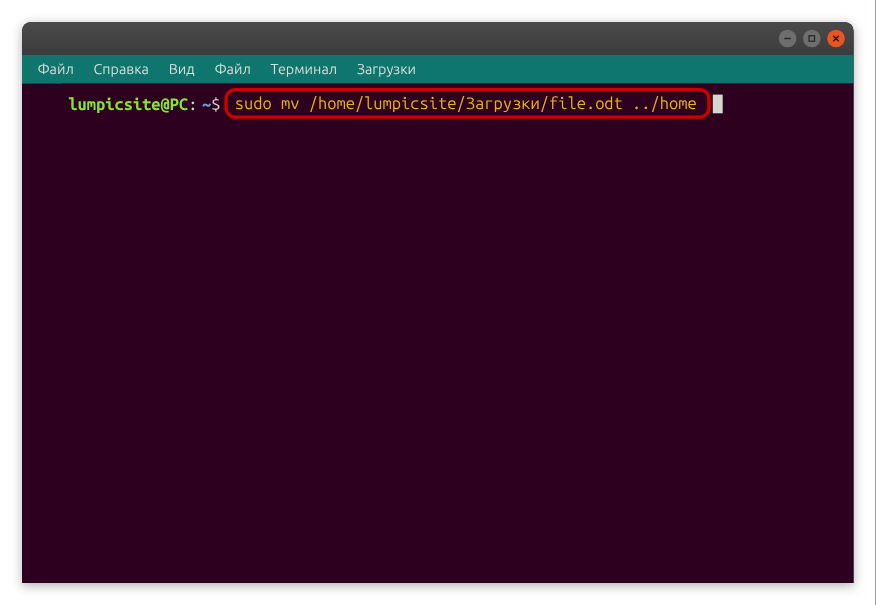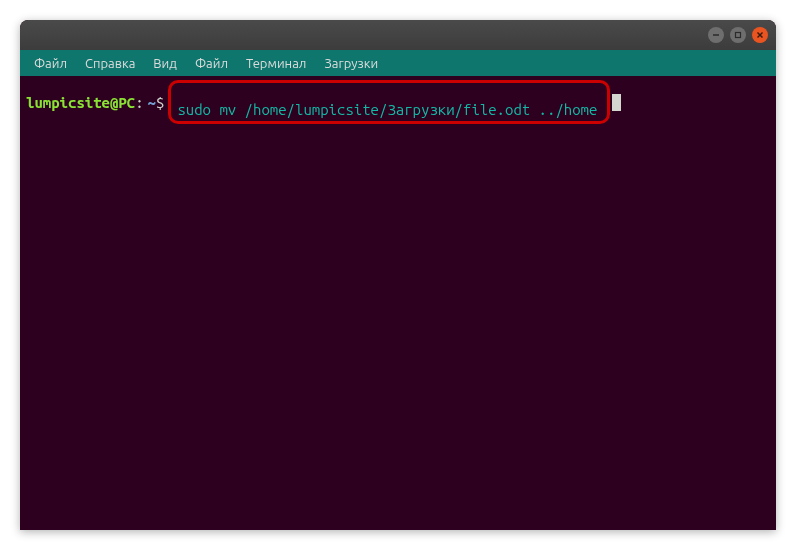--- a/index.html
+++ b/index.html
@@ -76,20 +76,21 @@
       padding: 3px 8px;
       cursor: pointer;
     }
     .terminal-area {
       background: #2c001e;
       height: calc(100% - 56px);
       padding: 4px 6px;
       font-family: "Ubuntu Mono", "DejaVu Sans Mono", monospace;
       font-size: 15px;
       line-height: 1.4;
+      margin-left: 36px;
     }
     .prompt-line {
       display: flex;
       align-items: center;
       flex-wrap: nowrap;
     }
     .prompt-user {
       color: #8ae234;
       font-weight: bold;
     }
@@ -97,22 +98,22 @@
       color: #729fcf;
       font-weight: bold;
     }
     .prompt-dollar {
       color: #d3d7cf;
       margin-right: 4px;
     }
     .command-highlight {
       border: 3px solid #cc0000;
       border-radius: 10px;
-      padding: 16px 10px 1px 6px;
-      color: #14b8a6;
+      padding: 0 10px 1px 6px;
+      color: #eab308;
       white-space: nowrap;
     }
     .cursor {
       display: inline-block;
       width: 9px;
       height: 17px;
       background: #d3d7cf;
       vertical-align: middle;
       margin-left: 2px;
     }

